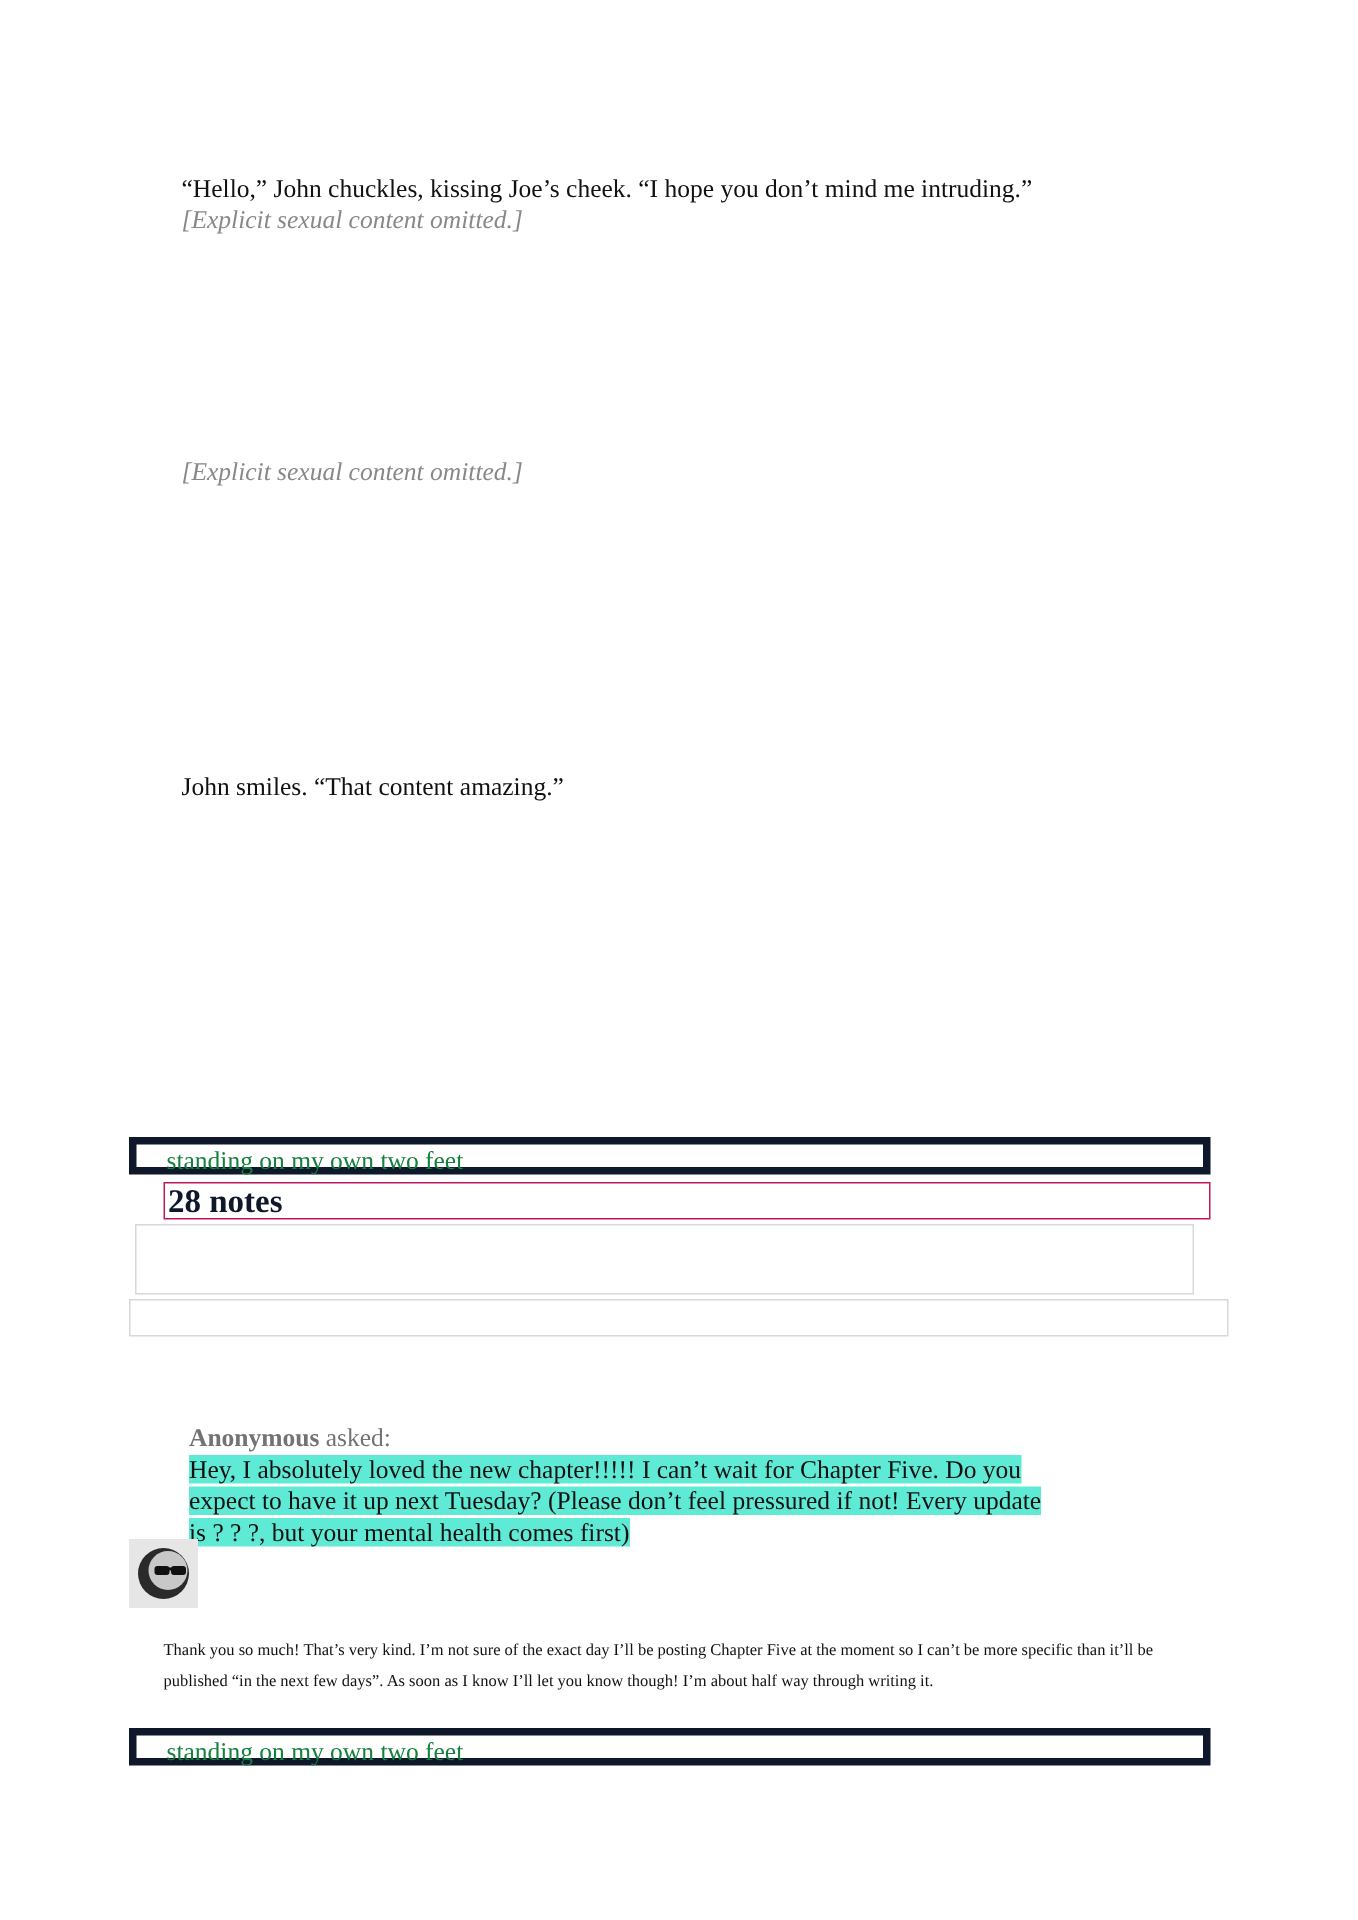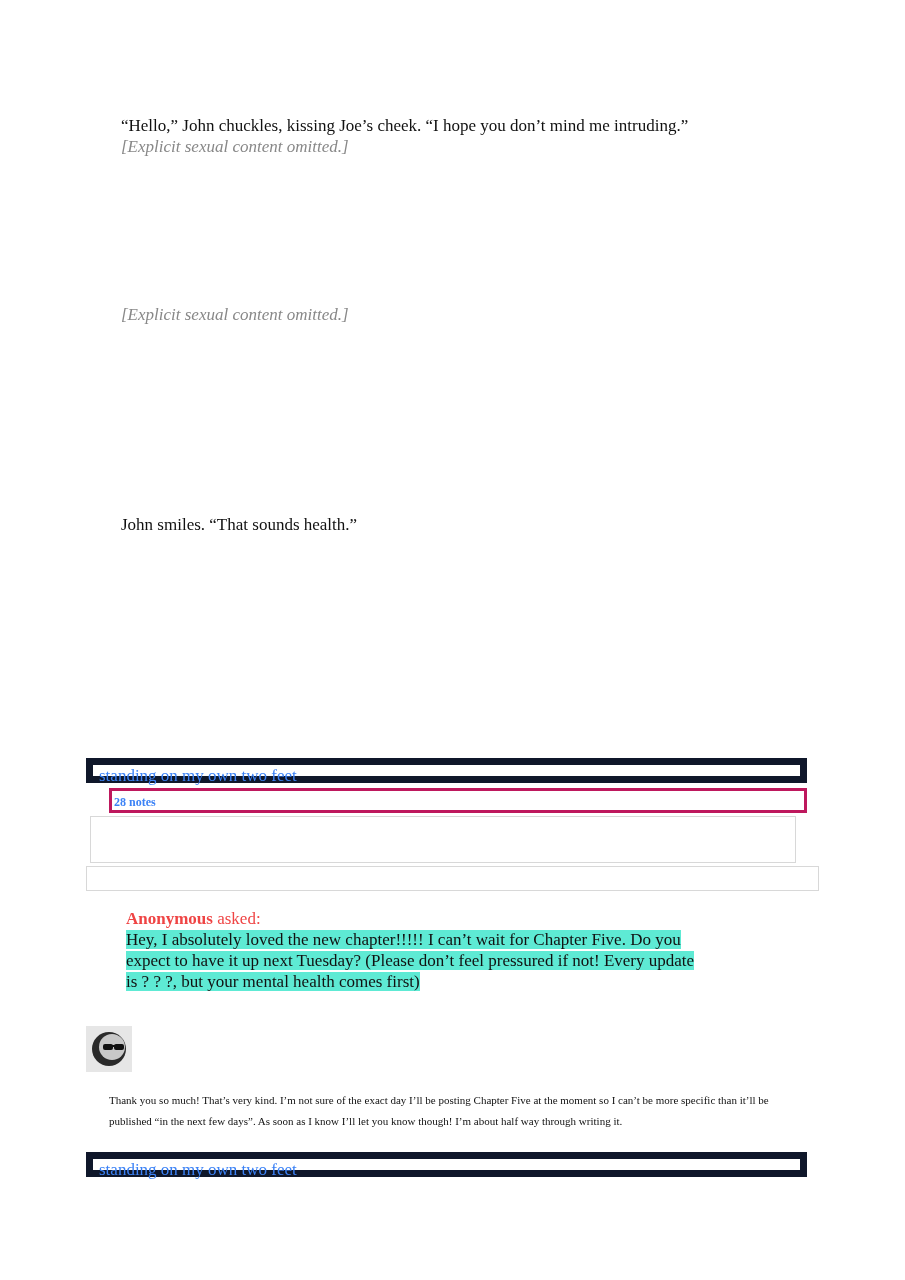--- a/index.html
+++ b/index.html
@@ -10,54 +10,54 @@
     }
     .story {
       position: absolute; left: 121px; top: 86px; width: 690px;
       font-size: 17px; line-height: 21px; margin-top: 29px;
     }
     .story p { margin: 0; }
     .story p.redacted {
       color: #888; font-style: italic;
     }
     .blog-box {
-      position: absolute; border: 7px solid #0f172a;
-      color: #3b82f6; font-size: 17px; line-height: 22px;
-      box-sizing: border-box; padding-left: 6px;
+      position: absolute; border: 5px solid #0f172a;
+      color: #15803d; font-size: 17px; line-height: 22px;
+      box-sizing: border-box; padding-left: 20px;
     }
     .notes-box {
       position: absolute; left: 109px; top: 788px; width: 698px; height: 25px;
-      border: 3px solid #be185d; box-sizing: border-box;
-      color: #3b82f6; font-weight: bold; font-size: 12px; line-height: 23px; padding-left: 2px;
+      border: 1px solid #be185d; box-sizing: border-box;
+      color: #0f172a; font-weight: bold; font-size: 22px; line-height: 23px; padding-left: 2px;
     }
     .empty-box { position: absolute; border: 1px solid #d8d8d8; box-sizing: border-box; }
     .ask {
       position: absolute; left: 126px; top: 908px; width: 570px;
       font-size: 17px; line-height: 21px;
     }
-    .ask .asker { color: #ef4444; }
+    .ask .asker { color: #737373; margin-top: 40px; }
     .ask .asker b { font-weight: bold; }
     .ask .q { background: #5eead4; display: inline; }
     .avatar {
       position: absolute; left: 86px; top: 1026px; width: 46px; height: 46px;
       background: #e6e6e6; display: flex; align-items: center; justify-content: center;
     }
     .reply {
       position: absolute; left: 109px; top: 1090px; width: 690px;
       font-size: 11px; line-height: 21px;
     }
   </style>
 </head>
 <body>
 
 <div class="story">
   <p>“Hello,” John chuckles, kissing Joe’s cheek. “I hope you don’t mind me intruding.”</p>
   <p class="redacted" style="height:168px;">[Explicit sexual content omitted.]</p>
   <p class="redacted" style="height:210px;">[Explicit sexual content omitted.]</p>
-  <p>John smiles. “That sounds health.”</p>
+  <p>John smiles. “That content amazing.”</p>
 </div>
 
 <div class="blog-box" style="left:86px; top:758px; width:721px; height:25px;">standing on my own two feet</div>
 
 <div class="notes-box">28 notes</div>
 
 <div class="empty-box" style="left:90px; top:816px; width:706px; height:47px;"></div>
 <div class="empty-box" style="left:86px; top:866px; width:733px; height:25px;"></div>
 
 <div class="ask">

